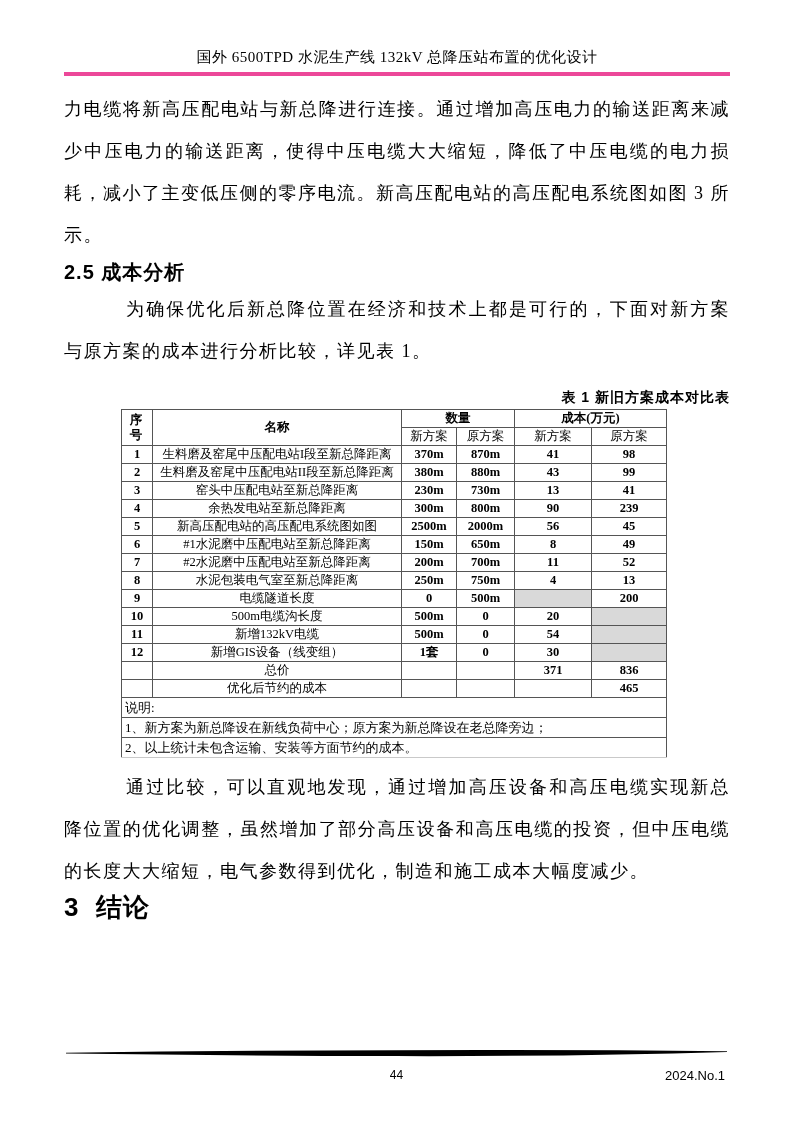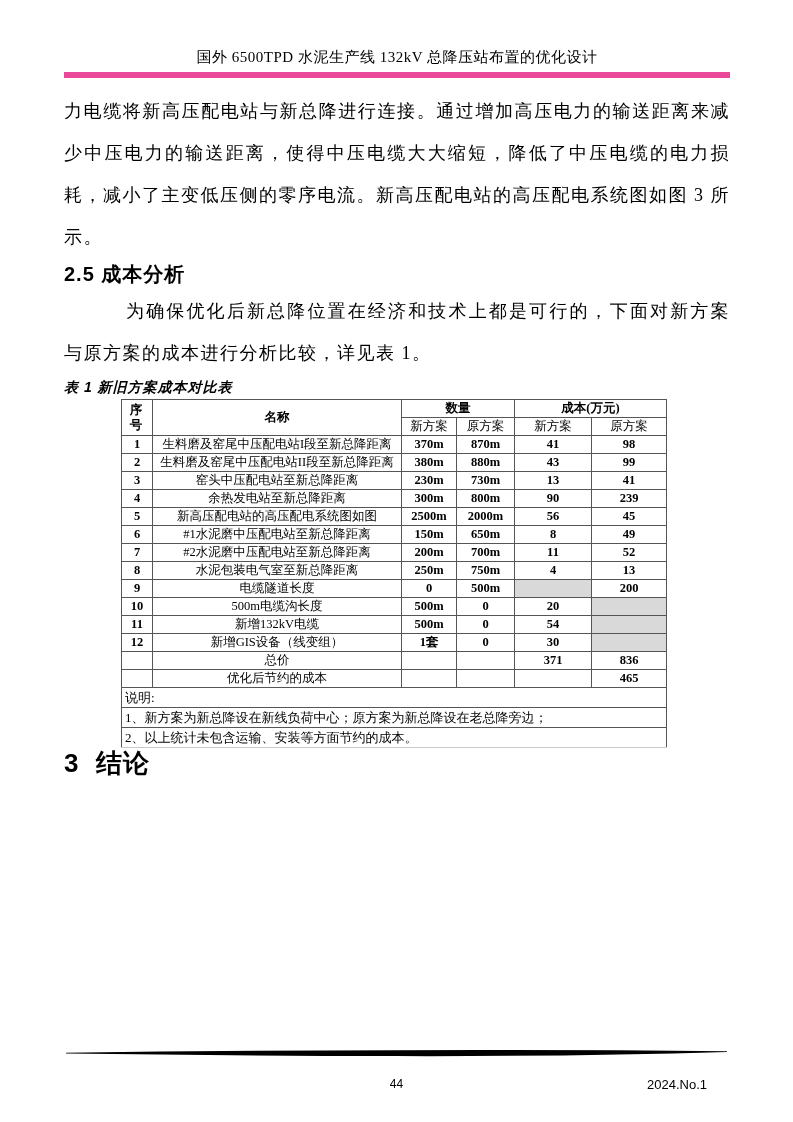--- a/index.html
+++ b/index.html
@@ -8,39 +8,39 @@
     width:793px; height:1122px;
     font-family:"Liberation Serif", serif;
     color:#000;
   }
   .page { position:relative; width:793px; height:1122px; background:#fff; overflow:hidden; }
   .content { padding:48px 63px 0 64px; }
 
   .rh-title {
     text-align:center; font-size:15px; line-height:19px;
     letter-spacing:0.5px; padding-bottom:5px;
-    border-bottom:6px solid #ec4899;
+    border-bottom:4px solid #ec4899;
   }
 
   .body-text {
     font-size:18px; line-height:42px; letter-spacing:1.5px;
     text-align:justify; text-indent:62px;
   }
   .body-text.no-indent { text-indent:0;margin-top:12px; }
 
   .section-heading {
     font-family:"Liberation Sans", sans-serif; font-weight:bold;
     font-size:20px; line-height:32px; letter-spacing:1px; white-space:pre;
   }
   .section-heading.conclusion { font-size:26px; line-height:30px; }
 
   .table-caption {
-    text-align:left; font-family:"Liberation Sans", sans-serif;
+    text-align:right; font-family:"Liberation Sans", sans-serif;
     font-weight:bold; font-size:14px; line-height:18px;
-    letter-spacing:1px; margin-top:4px;font-style:italic;
+    letter-spacing:1px; margin-top:16px;
   }
 
   .cost-table {
     border-collapse:collapse; table-layout:fixed;
     width:545px; margin-left:57px; margin-top:3px;
     font-size:12.5px;
   }
   .cost-table th, .cost-table td {
     border:1px solid #555; text-align:center; vertical-align:middle;
     height:18px; line-height:15px; padding:0 2px;
@@ -54,28 +54,28 @@
     text-align:left; padding-left:3px; font-size:13px;
     height:20px; line-height:18px;
   }
   .cost-table tr.note-row-last td { border-bottom-color:#c9c9c9; }
 
   .para-after-table { margin-top:8px; }
 
   .page-footer { position:absolute; left:66px; top:1048px; width:661px; }
   .footer-bar { display:block; }
   .footer-row {
-    position:relative; height:18px; margin-top:19px;
+    position:relative; height:18px; margin-top:10px;
     font-family:"Liberation Sans", sans-serif;
   }
   .footer-page-num {
     position:absolute; left:50%; transform:translateX(-50%);
     font-size:12px;
   }
-  .footer-issue { position:absolute; right:20px; font-size:13px; }
+  .footer-issue { position:absolute; right:2px; font-size:13px; }
 </style>
 </head>
 <body>
 
 <div class="page">
   <div class="content">
 
     <div class="running-header">
       <div class="rh-title">国外 6500TPD 水泥生产线 132kV 总降压站布置的优化设计</div>
     </div>
@@ -229,20 +229,21 @@
           </tr>
           <tr>
             <td class="note" colspan="6">1、新方案为新总降设在新线负荷中心；原方案为新总降设在老总降旁边；</td>
           </tr>
           <tr class="note-row-last">
             <td class="note" colspan="6">2、以上统计未包含运输、安装等方面节约的成本。</td>
           </tr>
         </tbody>
       </table>
 
+    <p class="body-text para-after-table">通过比较，可以直观地发现，通过增加高压设备和高压电缆实现新总降位置的优化调整，虽然增加了部分高压设备和高压电缆的投资，但中压电缆的长度大大缩短，电气参数得到优化，制造和施工成本大幅度减少。</p>
 
     <h2 class="section-heading conclusion">3  结论</h2>
 
 
   </div>
 
   <div class="page-footer">
     <svg class="footer-bar" width="661" height="10" viewBox="0 0 661 10" xmlns="http://www.w3.org/2000/svg">
       <path d="M0,4.8 Q160,2.6 330,2.2 Q500,1.7 661,3.2 L661,3.9 Q500,8.6 330,8.1 Q160,7.6 0,5.6 Z" fill="#000000"></path>
     </svg>

